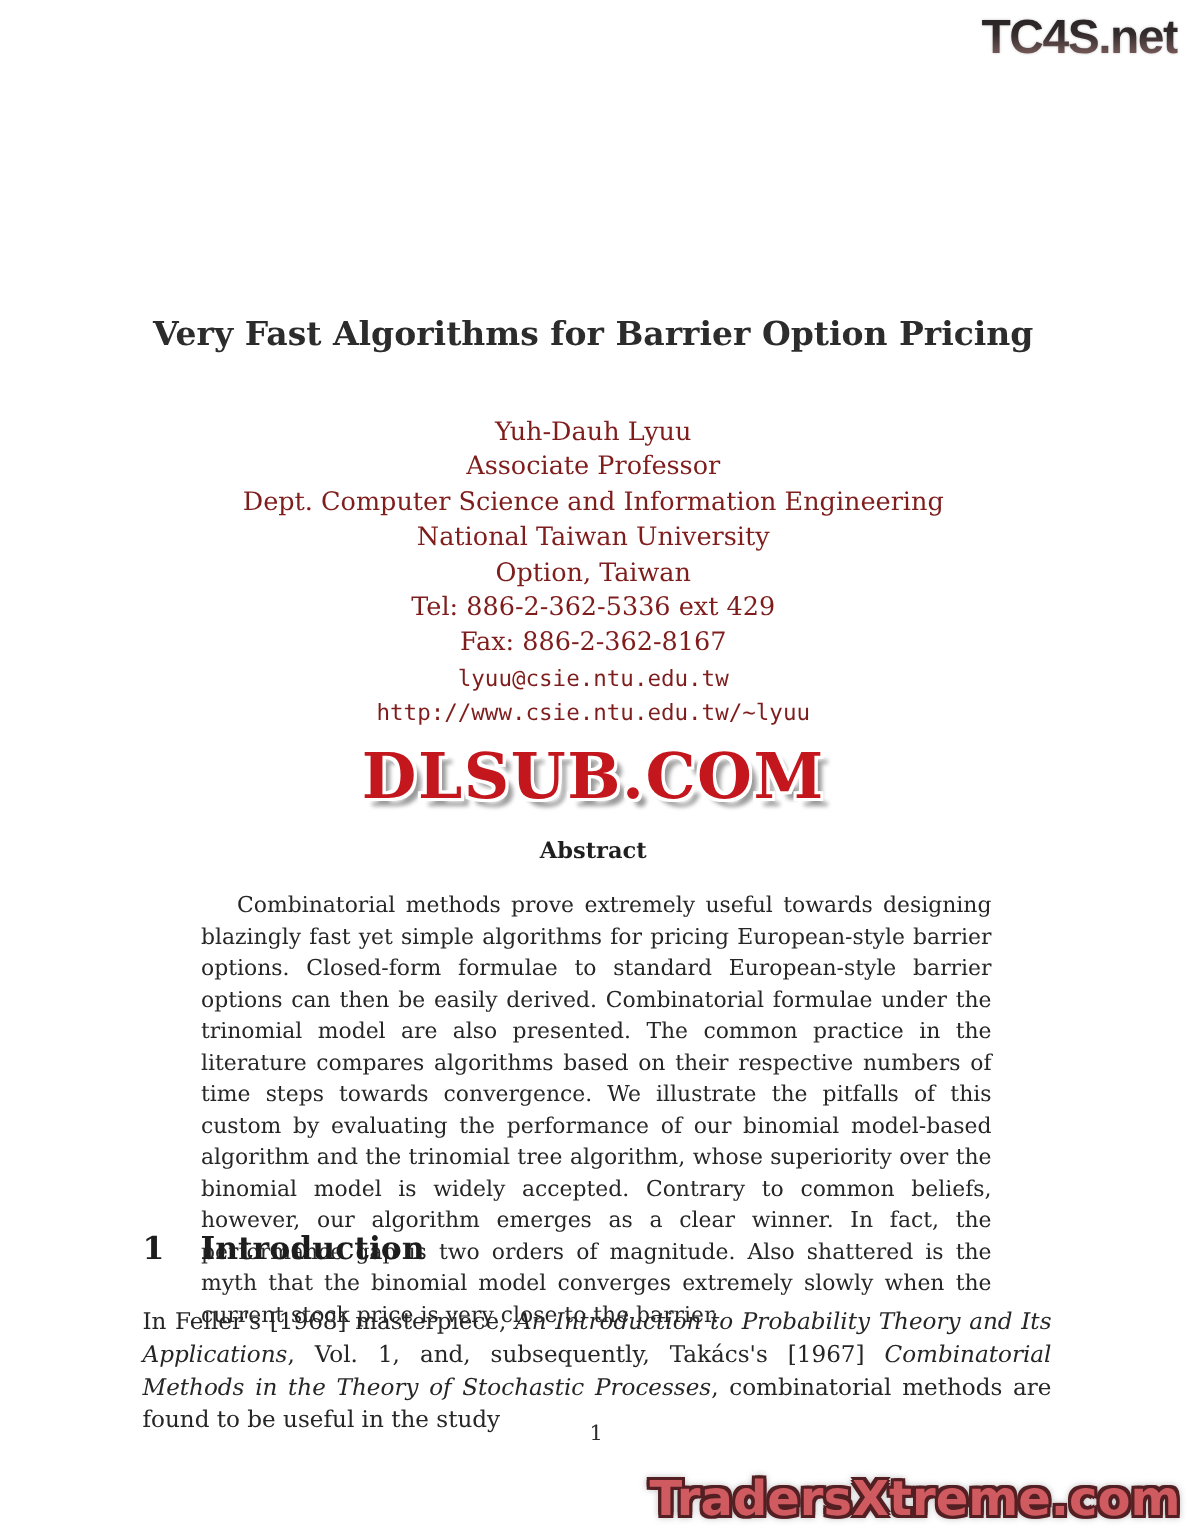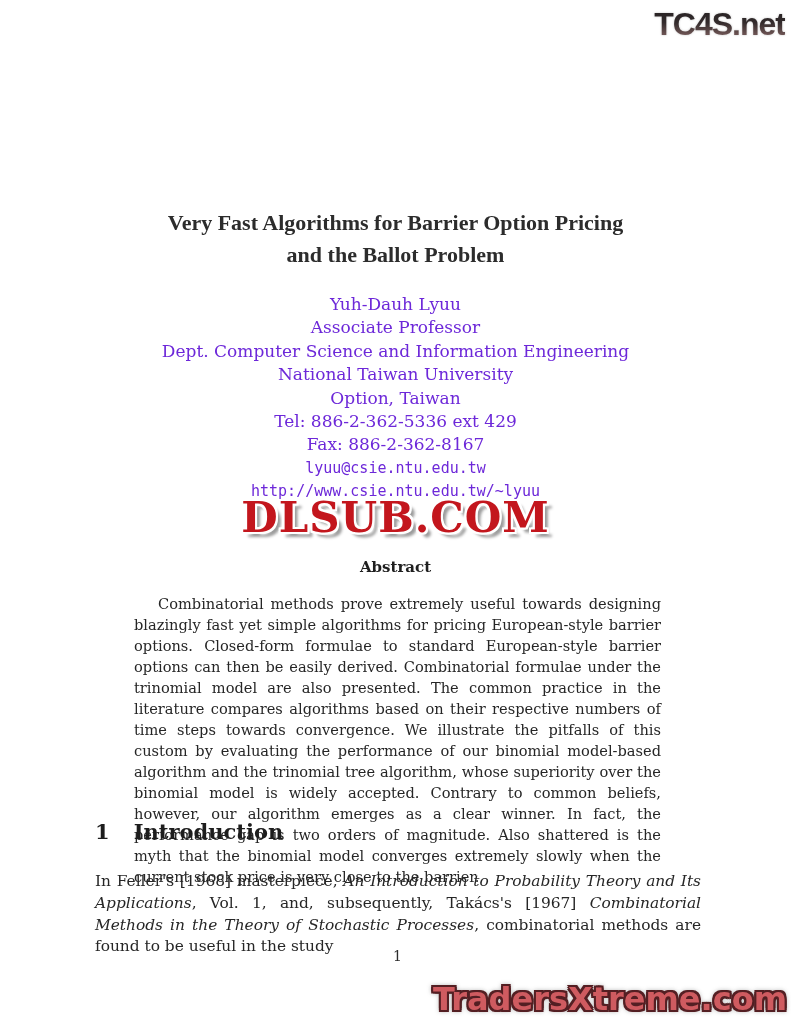--- a/index.html
+++ b/index.html
@@ -61,32 +61,30 @@
   }
 
   
   .title {
     position: absolute;
     top: 192px; left: 0; width: 100%;
     text-align: center;
     font-size: 22px;
     line-height: 32px;
     color: #2c2c2c;
-    font-family: Liberation Serif, serif;
   }
   .title span { display: block; }
 
   .authors {
     position: absolute;
     top: 277px; left: 0; width: 100%;
     text-align: center;
     font-size: 17px;
     line-height: 23.4px;
-    color: #6d28d9;
-    margin-top: 16px;
+    color: #7f1d1d;
   }
   .authors .mono {
     font-family: "DejaVu Sans Mono", monospace;
     font-size: 15px;
   }
 
   .abstract-head {
     position: absolute;
     top: 558px; left: 0; width: 100%;
     text-align: center;
@@ -133,21 +131,20 @@
 </style>
 </head>
 <body>
 
 <div class="page">
 
   <div class="wm-top">TC4S.net</div>
 
   <h1 class="title">
     <span>Very Fast Algorithms for Barrier Option Pricing</span>
-    <span>and the Ballot Problem</span>
   </h1>
 
   <div class="authors">
     <div>Yuh-Dauh Lyuu</div>
     <div>Associate Professor</div>
     <div>Dept. Computer Science and Information Engineering</div>
     <div>National Taiwan University</div>
     <div>Option, Taiwan</div>
     <div>Tel: 886-2-362-5336 ext 429</div>
     <div>Fax: 886-2-362-8167</div>

